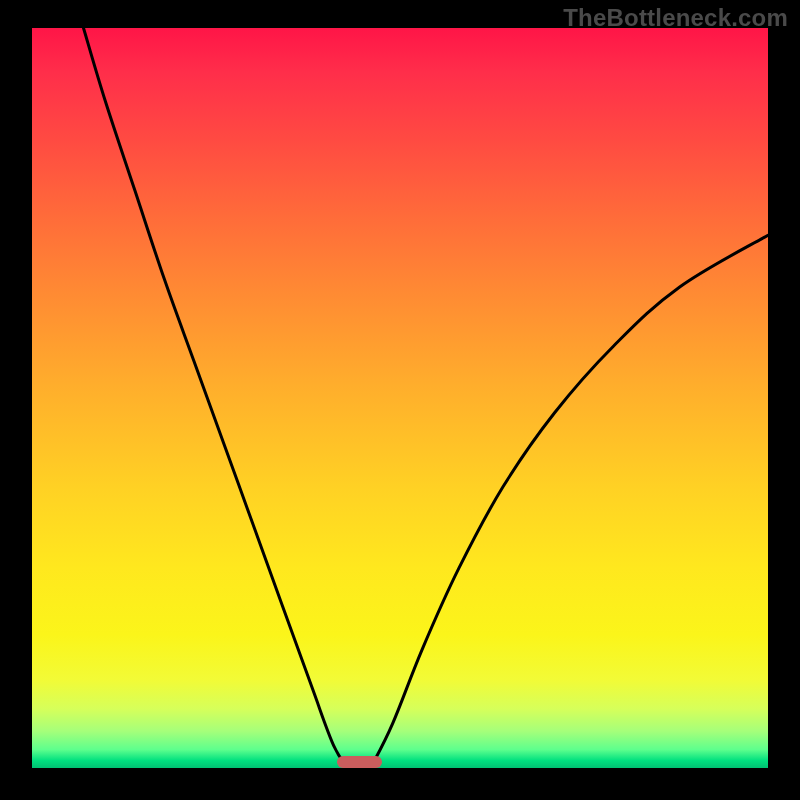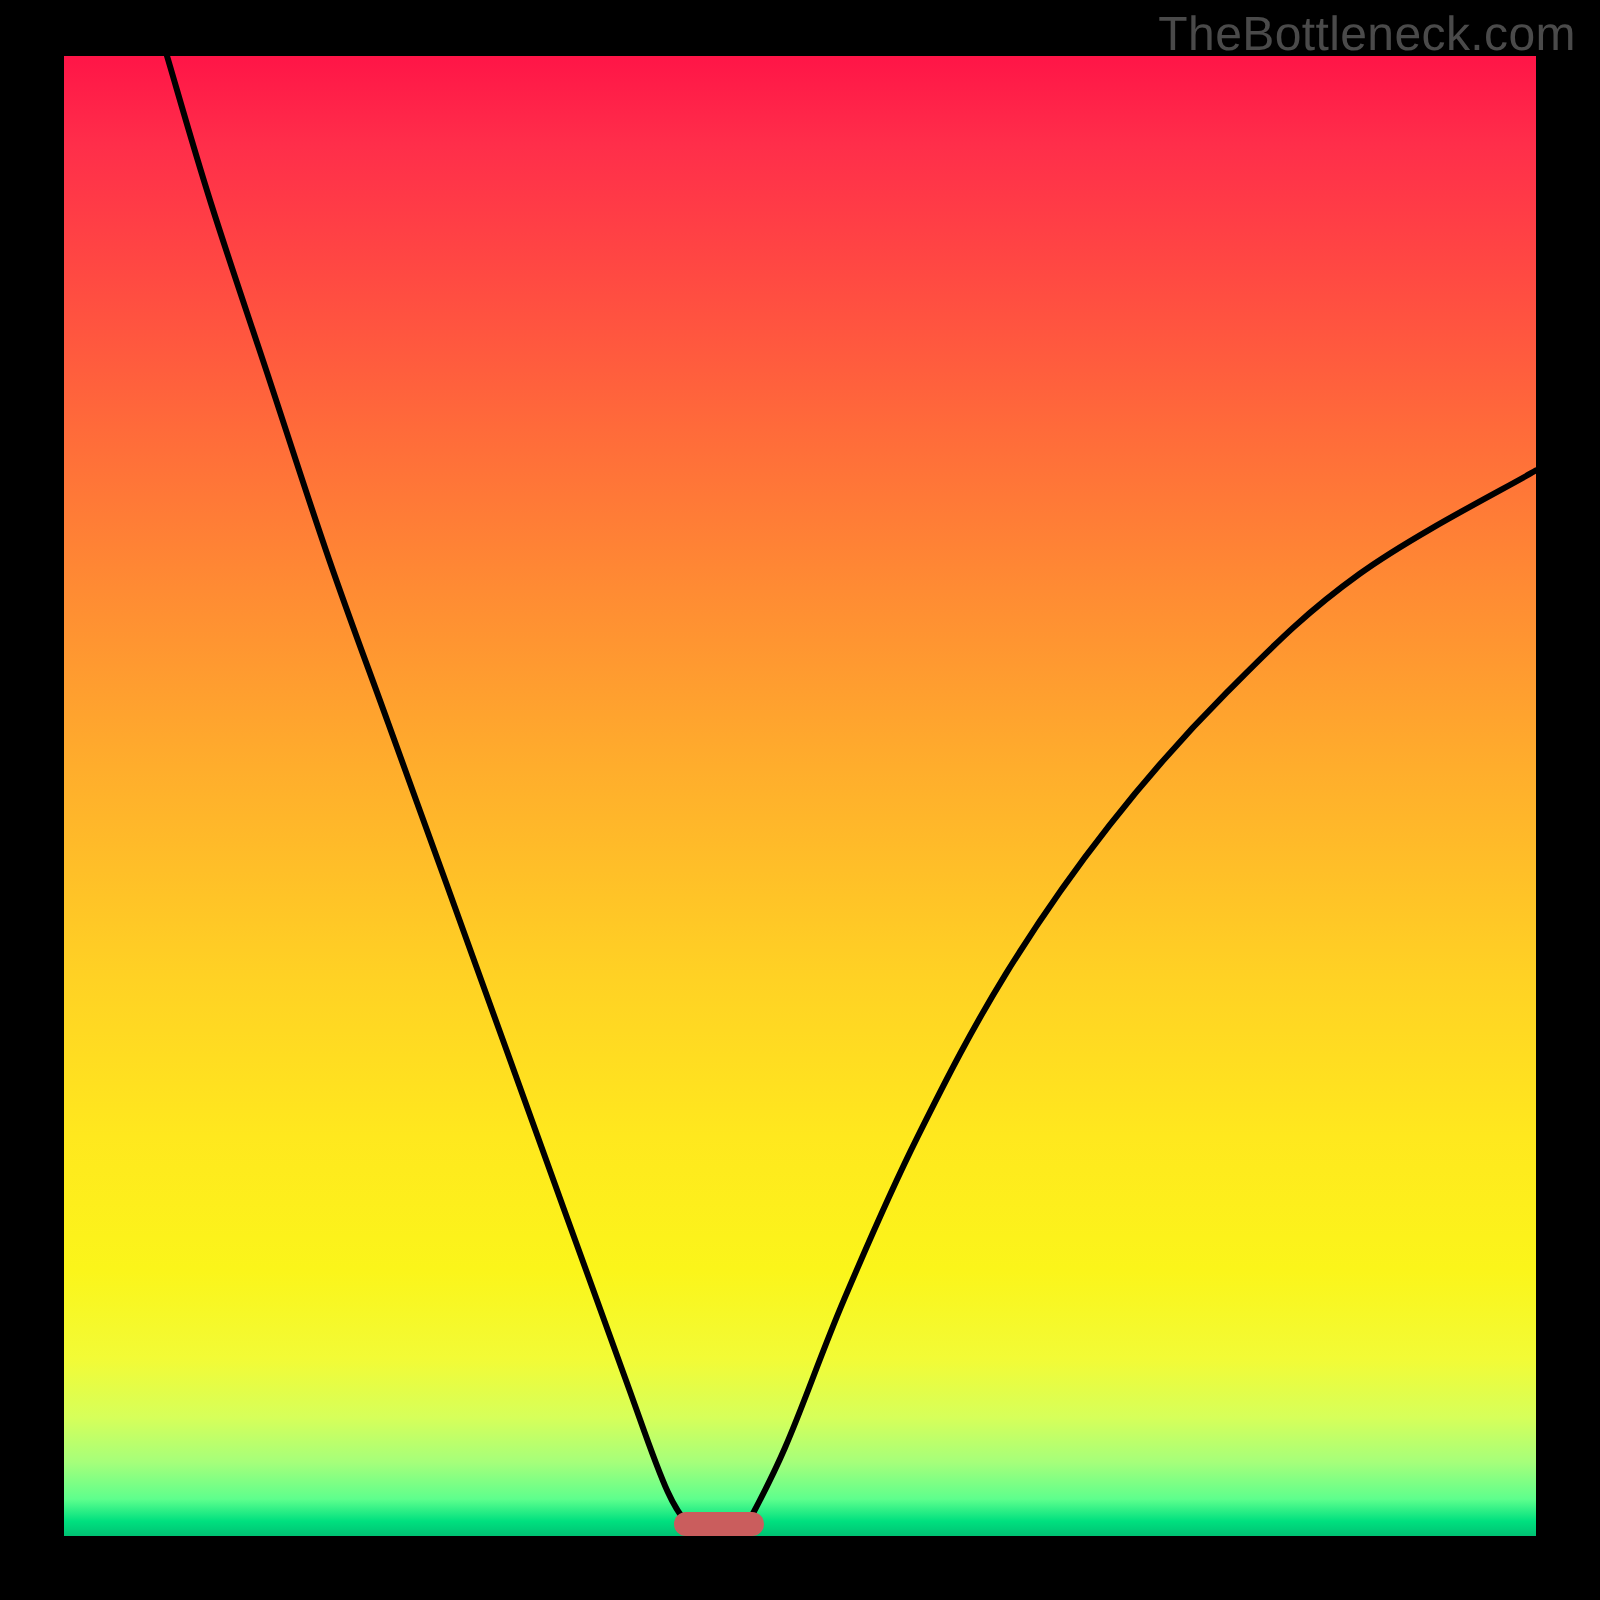--- a/index.html
+++ b/index.html
@@ -16,21 +16,21 @@
     width: 800px;
     height: 800px;
     background: #000;
   }
   .watermark {
     position: absolute;
     top: 4px;
     right: 12px;
     color: #4a4a4a;
     font-size: 24px;
-    font-weight: 400;
+    font-weight: 700;
     letter-spacing: 0.2px;
     user-select: none;
   }
   .plot-frame {
     position: absolute;
     left: 32px;
     top: 28px;
     width: 736px;
     height: 740px;
     background: #000;

